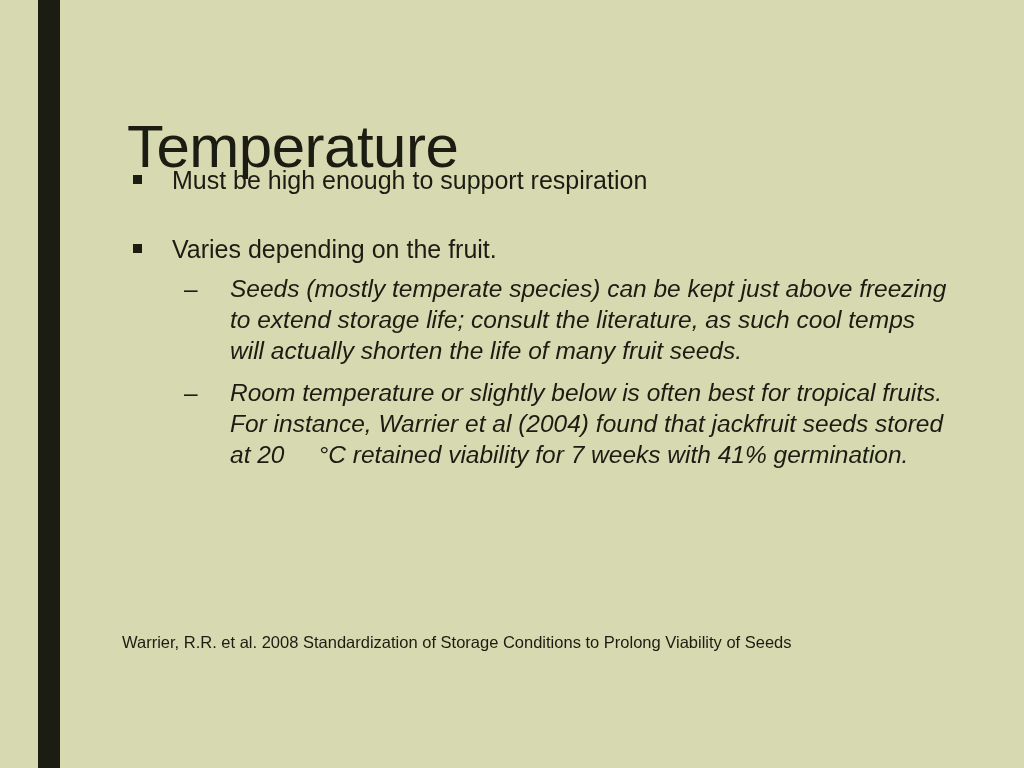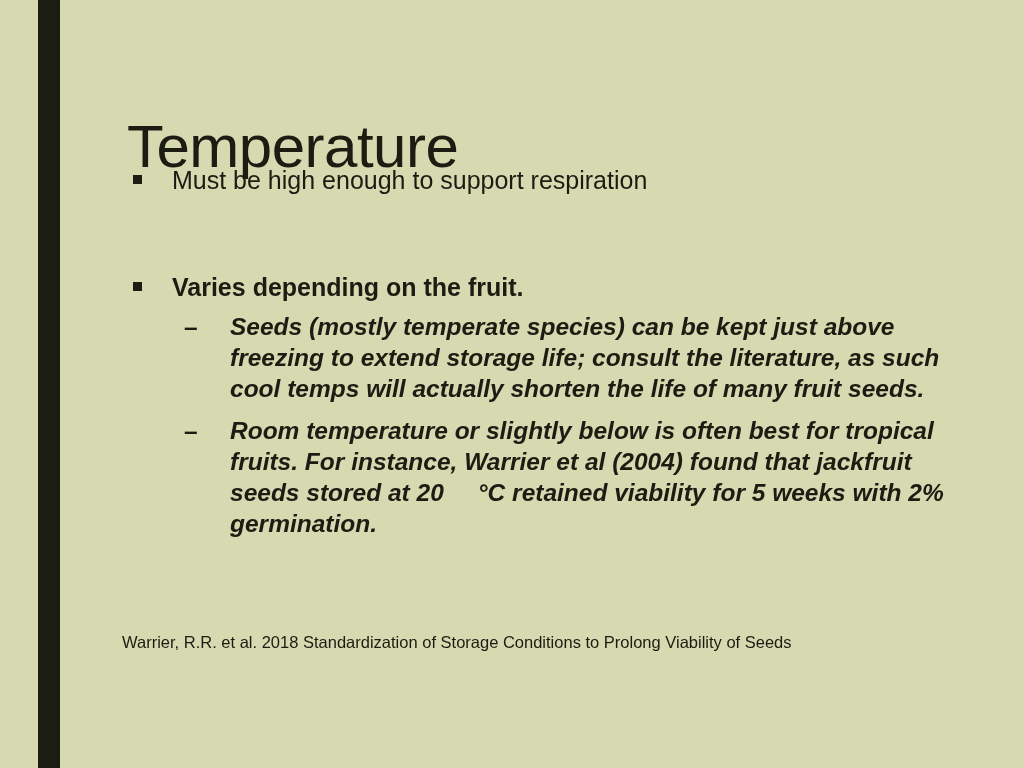--- a/index.html
+++ b/index.html
@@ -60,22 +60,21 @@
   }
 
   .lvl1 {
     position: relative;
     padding-left: 50px;
     font-size: 25px;
     line-height: 32px;
     color: #1b1c12;
   }
   .lvl1 + .lvl1 {
-    margin-top: 75px;
-    font-weight: bold;
+    margin-top: 37px;
   }
 
   .lvl1 > .marker-square {
     position: absolute;
     left: 11px;
     top: 11px;
     width: 9px;
     height: 9px;
     background: #1b1c12;
   }
@@ -148,26 +147,26 @@
 
         <div class="sublist">
 
           <div class="lvl2">
             <span class="marker-dash">–</span>
             <span>Seeds (mostly temperate species) can be kept just above freezing to extend storage life; consult the literature, as such cool temps will actually shorten the life of many fruit seeds.</span>
           </div>
 
           <div class="lvl2">
             <span class="marker-dash">–</span>
-            <span>Room temperature or slightly below is often best for tropical fruits. For instance, Warrier et al (2004) found that jackfruit seeds stored at 20</span><span class="wide-gap"></span><span>°C retained viability for 5 weeks with 2% germination.</span>
+            <span>Room temperature or slightly below is often best for tropical fruits. For instance, Warrier et al (2004) found that jackfruit seeds stored at 20</span><span class="wide-gap"></span><span>°C retained viability for 7 weeks with 41% germination.</span>
           </div>
 
         </div>
       </div>
 
     </div>
 
     <div id="citation">
-      <div class="cite-line">Warrier, R.R. et al. 2018 Standardization of Storage Conditions to Prolong Viability of Seeds</div>
+      <div class="cite-line">Warrier, R.R. et al. 2008 Standardization of Storage Conditions to Prolong Viability of Seeds</div>
     </div>
 
   </div>
 </div>
 
 </body></html>

